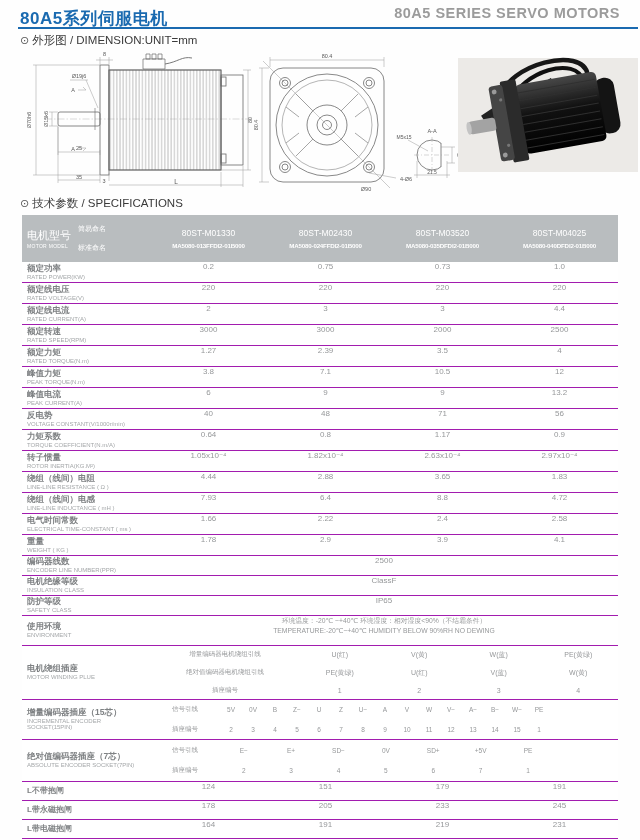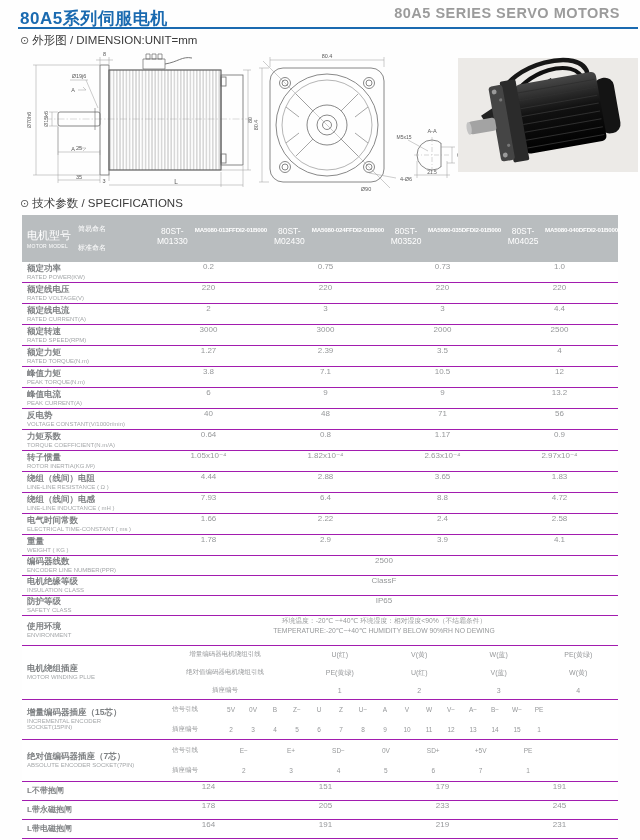--- a/index.html
+++ b/index.html
@@ -13,21 +13,21 @@
   #sec-dim{top:33px}
   #sec-spec{top:196px}
   #drawing{position:absolute;top:52px;left:0}
   
   #tbl{position:absolute;left:22px;top:215px;width:596px}
   .thead{display:flex;height:47px;background:#b9bdbf;color:#fff;box-sizing:border-box}
   .h-c1{width:56px;display:flex;flex-direction:column;justify-content:center;padding-left:5px;box-sizing:border-box}
   .h-cn{font-size:11px;font-weight:normal;white-space:nowrap}
   .h-en{font-size:5px;letter-spacing:.3px}
   .h-c2{width:72px;display:flex;flex-direction:column;justify-content:space-around;font-size:7px;padding:5px 0;box-sizing:border-box}
-  .h-col{width:117px;display:flex;flex-direction:row;justify-content:space-around;text-align:center;padding:11px 0;box-sizing:border-box}
+  .h-col{width:117px;display:flex;flex-direction:column;justify-content:space-around;text-align:center;padding:11px 0;box-sizing:border-box}
   .h-simple{font-size:8.5px}
   .h-std{font-size:6.2px;font-weight:bold;letter-spacing:-.2px;white-space:nowrap}
   .trow{display:flex;height:21px;border-bottom:1px solid #a21caf;box-sizing:border-box;background:#fff}
   .lbl{width:128px;padding-left:5px;box-sizing:border-box;display:flex;flex-direction:column;justify-content:center}
   .cn{font-size:8.5px;font-weight:bold;color:#7f8284;line-height:1.15;white-space:nowrap}
   .en{font-size:6px;color:#a4a7a9;line-height:1.1;white-space:nowrap}
   .val{width:117px;text-align:center;font-size:8px;color:#96989a}
   .srow{height:20px}
   .spanval{flex:1;text-align:center;font-size:8px;color:#96989a}
   .erow{height:30px}

